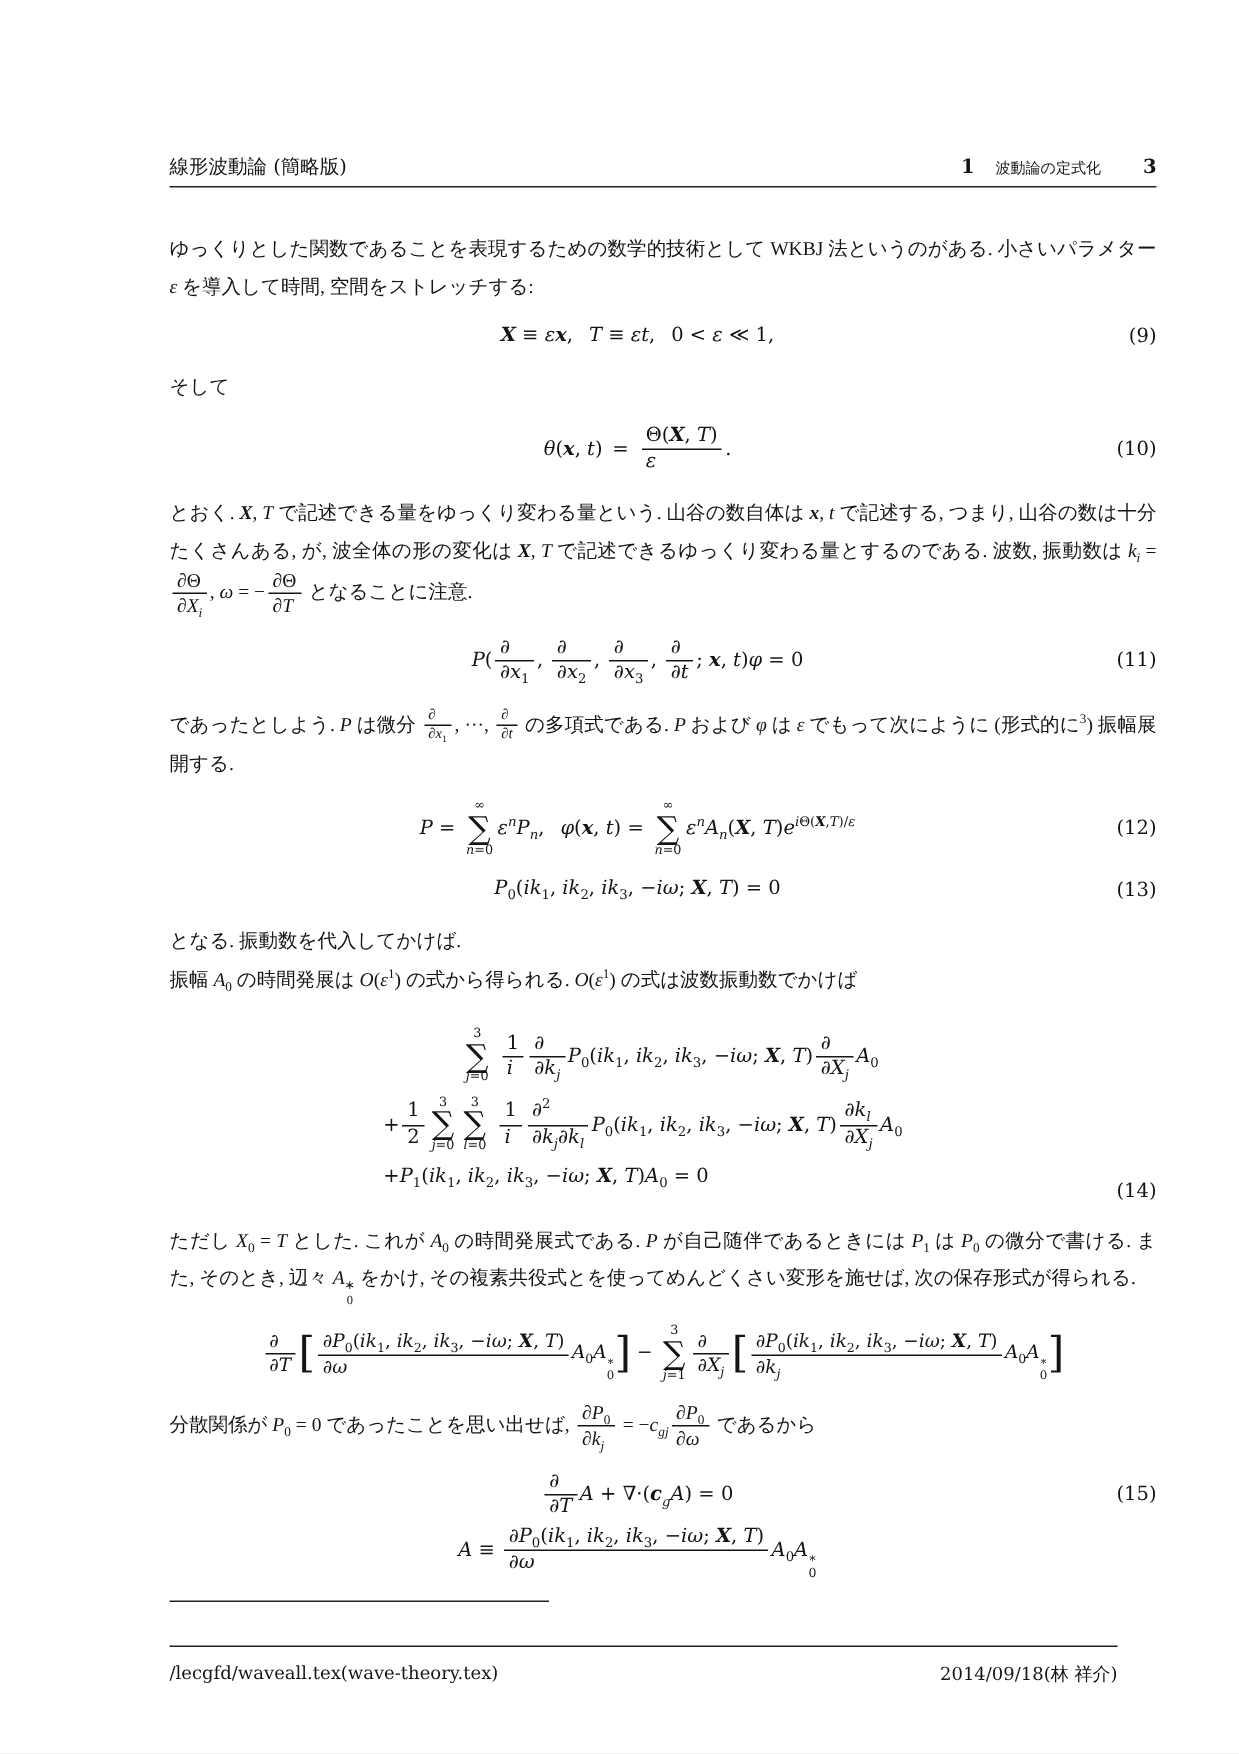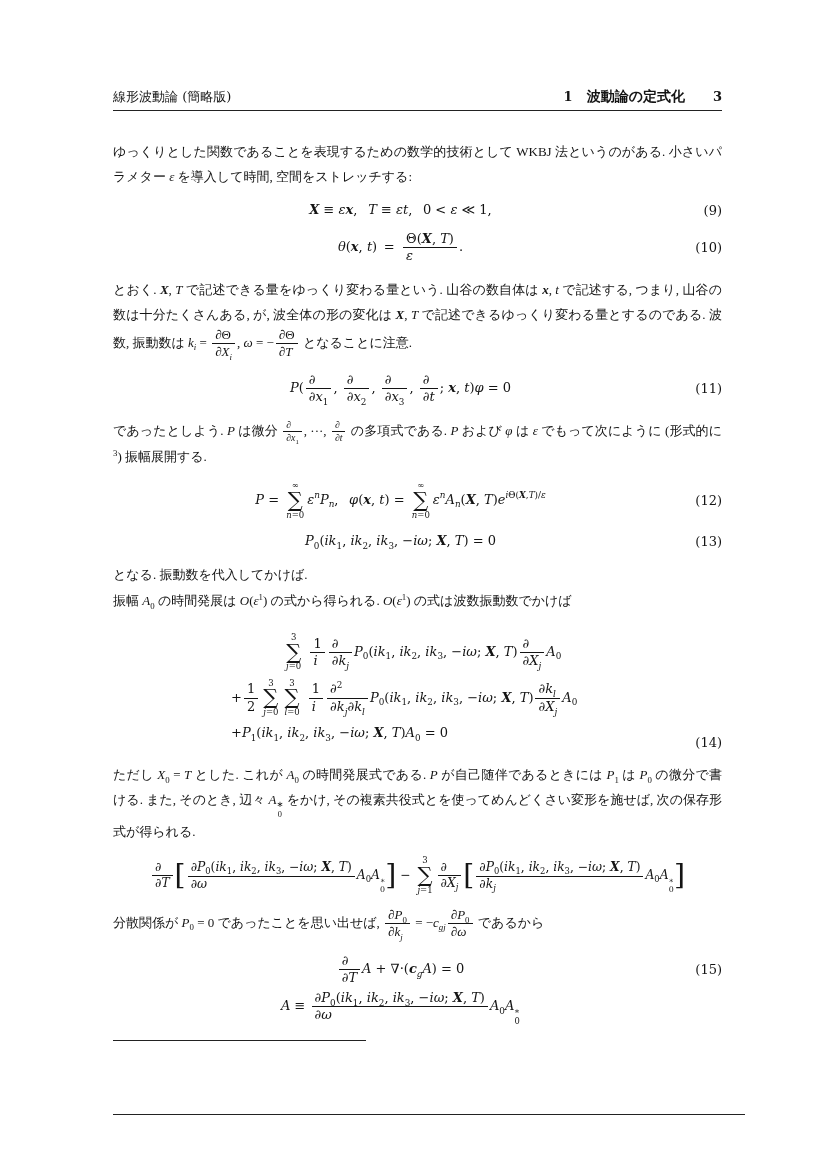--- a/index.html
+++ b/index.html
@@ -6,27 +6,27 @@
   .page {
     position:relative;
     width:826px; height:1169px;
     margin:0 auto;
     background:#ffffff;
     color:#141414;
     font-family:"DejaVu Serif","Liberation Serif",serif;
     font-size:13px;
     overflow:hidden;
     box-sizing:border-box;
-    padding:88px 104px 0 113px;
+    padding:88px 55px 0 113px;
   }
   
   .header { display:flex; justify-content:space-between; align-items:baseline; font-size:13px; }
   .h-right { display:flex; gap:14px; align-items:baseline; }
   .h-num { font-weight:bold; }
-  .h-sec { font-family:"DejaVu Sans","Liberation Sans",sans-serif; font-weight:bold; font-size:14px; }
+  .h-sec { font-family:"DejaVu Sans","Liberation Sans",sans-serif; font-weight:normal; font-size:10px;margin-top:17px; }
   .h-page { font-weight:bold; margin-left:14px; }
   .hrule { border-bottom:1px solid #222; margin-top:4px; margin-bottom:28px; }
 
   
   p { margin:0; line-height:26px; text-align:justify;font-family:Liberation Serif, serif; }
   p.tight { line-height:25px; }
   i { font-style:italic; }
   .bi { font-weight:bold; font-style:italic; }
   sub, sup { font-size:68%; line-height:0; }
 
@@ -83,20 +83,21 @@
   </div>
   <div class="hrule"></div>
 
   <p class="tight">ゆっくりとした関数であることを表現するための数学的技術として WKBJ 法というのがある. 小さいパラメター <i>ε</i> を導入して時間, 空間をストレッチする:</p>
 
   <div class="eq">
     <div class="eq-body"><b class="bi">X</b> ≡ <i>ε</i><b class="bi">x</b>,  <i>T</i> ≡ <i>εt</i>,  0 &lt; <i>ε</i> ≪ 1,</div>
     <div class="eq-tag">(9)</div>
   </div>
 
+  <p>そして</p>
 
   <div class="eq">
     <div class="eq-body"><i>θ</i>(<b class="bi">x</b>, <i>t</i>) = <span class="fr"><span class="nu">Θ(<b class="bi">X</b>, <i>T</i>)</span><span class="de"><i>ε</i></span></span>.</div>
     <div class="eq-tag">(10)</div>
   </div>
 
   <p class="tight">とおく. <b class="bi">X</b>, <i>T</i> で記述できる量をゆっくり変わる量という. 山谷の数自体は <b class="bi">x</b>, <i>t</i> で記述する, つまり, 山谷の数は十分たくさんある, が, 波全体の形の変化は <b class="bi">X</b>, <i>T</i> で記述できるゆっくり変わる量とするのである. 波数, 振動数は <i>k</i><sub><i>i</i></sub> = <span class="fr"><span class="nu">∂Θ</span><span class="de">∂<i>X</i><sub><i>i</i></sub></span></span>, <i>ω</i> = −<span class="fr"><span class="nu">∂Θ</span><span class="de">∂<i>T</i></span></span> となることに注意.</p>
 
   <div class="eq">
     <div class="eq-body"><i>P</i>(<span class="fr"><span class="nu">∂</span><span class="de">∂<i>x</i><sub>1</sub></span></span>, <span class="fr"><span class="nu">∂</span><span class="de">∂<i>x</i><sub>2</sub></span></span>, <span class="fr"><span class="nu">∂</span><span class="de">∂<i>x</i><sub>3</sub></span></span>, <span class="fr"><span class="nu">∂</span><span class="de">∂<i>t</i></span></span>; <b class="bi">x</b>, <i>t</i>)<i>φ</i> = 0</div>
@@ -183,15 +184,19 @@
     <div class="eq-tag"></div>
   </div>
 
   <div class="footnote">
     <div class="fn-rule"></div>
 
   </div>
 
   <div class="footer">
     <div class="f-rule"></div>
+    <div class="f-row">
+      <span>/lecgfd/waveall.tex(wave-theory.tex)</span>
+      <span>2014/09/18(林 祥介)</span>
+    </div>
   </div>
 
 </div>
 
 </body></html>

